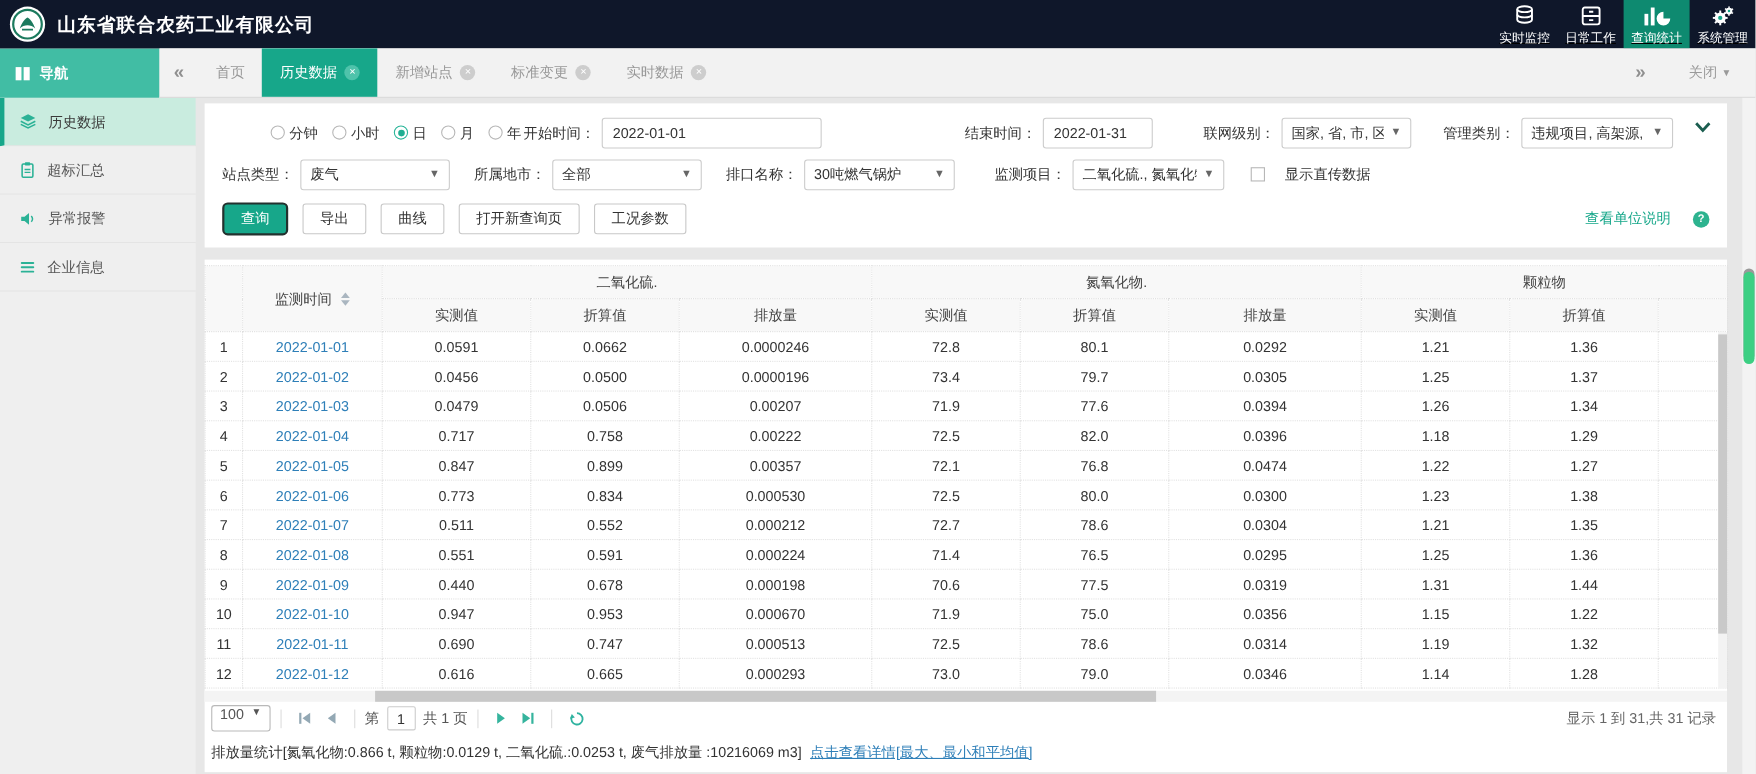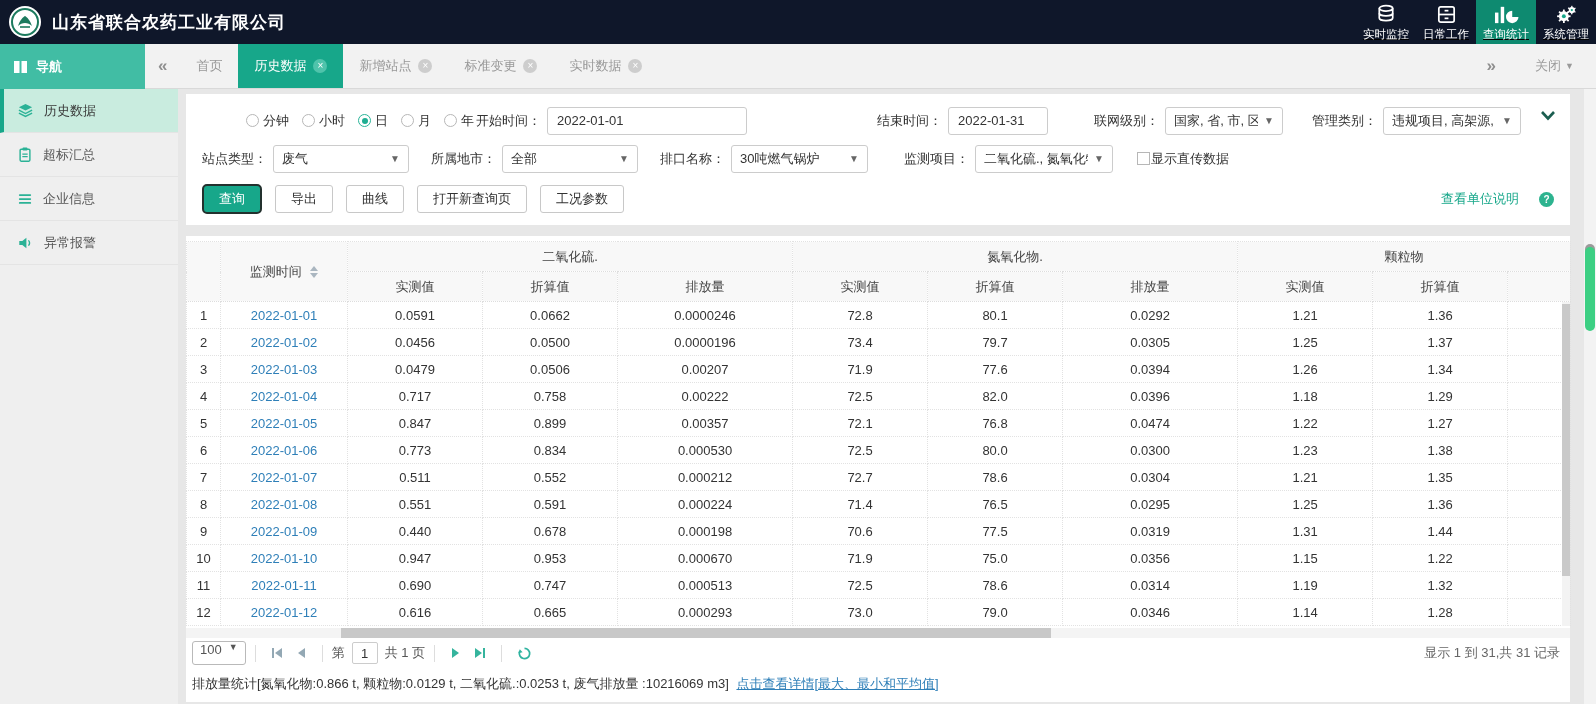--- a/index.html
+++ b/index.html
@@ -230,35 +230,35 @@
     </div>
     <div class="side-item">
       <svg width="16" height="17" viewBox="0 0 18 18">
         <rect x="3.5" y="3" width="11" height="13.5" rx="1.2" fill="none" stroke="#2bb296" stroke-width="1.6"></rect>
         <rect x="6.3" y="1.2" width="5.4" height="3.2" rx="0.8" fill="#2bb296"></rect>
         <path d="M6 8.5h6M6 11.5h6" stroke="#2bb296" stroke-width="1.4"></path>
       </svg>
       <span>超标汇总</span>
     </div>
     <div class="side-item">
+      <svg width="17" height="16" viewBox="0 0 18 18">
+        <path d="M2 6.8h3.4L10 3v12L5.4 11.2H2Z" fill="#2bb296"></path>
+        <path d="M12.3 6a4.6 4.6 0 0 1 0 6" stroke="#2bb296" stroke-width="1.5" fill="none"></path>
+      </svg>
+      <span>异常报警</span>
+    </div>
+    <div class="side-item">
       <svg width="16" height="14" viewBox="0 0 18 16">
         <g fill="#2bb296">
             <rect x="2" y="2.5" width="14" height="2" rx="1"></rect>
             <rect x="2" y="7" width="14" height="2" rx="1"></rect>
             <rect x="2" y="11.5" width="14" height="2" rx="1"></rect>
           </g>
       </svg>
       <span>企业信息</span>
-    </div>
-    <div class="side-item">
-      <svg width="17" height="16" viewBox="0 0 18 18">
-        <path d="M2 6.8h3.4L10 3v12L5.4 11.2H2Z" fill="#2bb296"></path>
-        <path d="M12.3 6a4.6 4.6 0 0 1 0 6" stroke="#2bb296" stroke-width="1.5" fill="none"></path>
-      </svg>
-      <span>异常报警</span>
     </div>
   </div>
 
   <div class="content">
 
     <div class="filter-panel">
       <div class="frow">
         <div class="radio-group">
           <span class="radio-opt">
             <span class="radio"></span>
@@ -312,21 +312,21 @@
         <div class="selbox" style="width:137px;margin-left:6px;">
           <span class="val">30吨燃气锅炉</span>
           <span class="caret">▼</span>
         </div>
         <span class="flabel" style="margin-left:36px;">监测项目：</span>
         <div class="selbox" style="width:138px;margin-left:6px;">
           <span class="val">二氧化硫., 氮氧化物., 颗粒</span>
           <span class="caret">▼</span>
         </div>
         <span class="checkbox" style="margin-left:24px;"></span>
-        <span class="flabel" style="margin-left:1px;">显示直传数据</span>
+        <span class="flabel" style="margin-left:18px;">显示直传数据</span>
       </div>
 
       <svg class="collapse-chevron" width="16" height="11" viewBox="0 0 16 11">
         <path d="M2 2 8 8.5 14 2" stroke="#1b5e50" stroke-width="2.6" fill="none"></path>
       </svg>
 
       <div class="btnrow">
         <button class="btn btn-primary">查询</button>
         <button class="btn">导出</button>
         <button class="btn">曲线</button>

